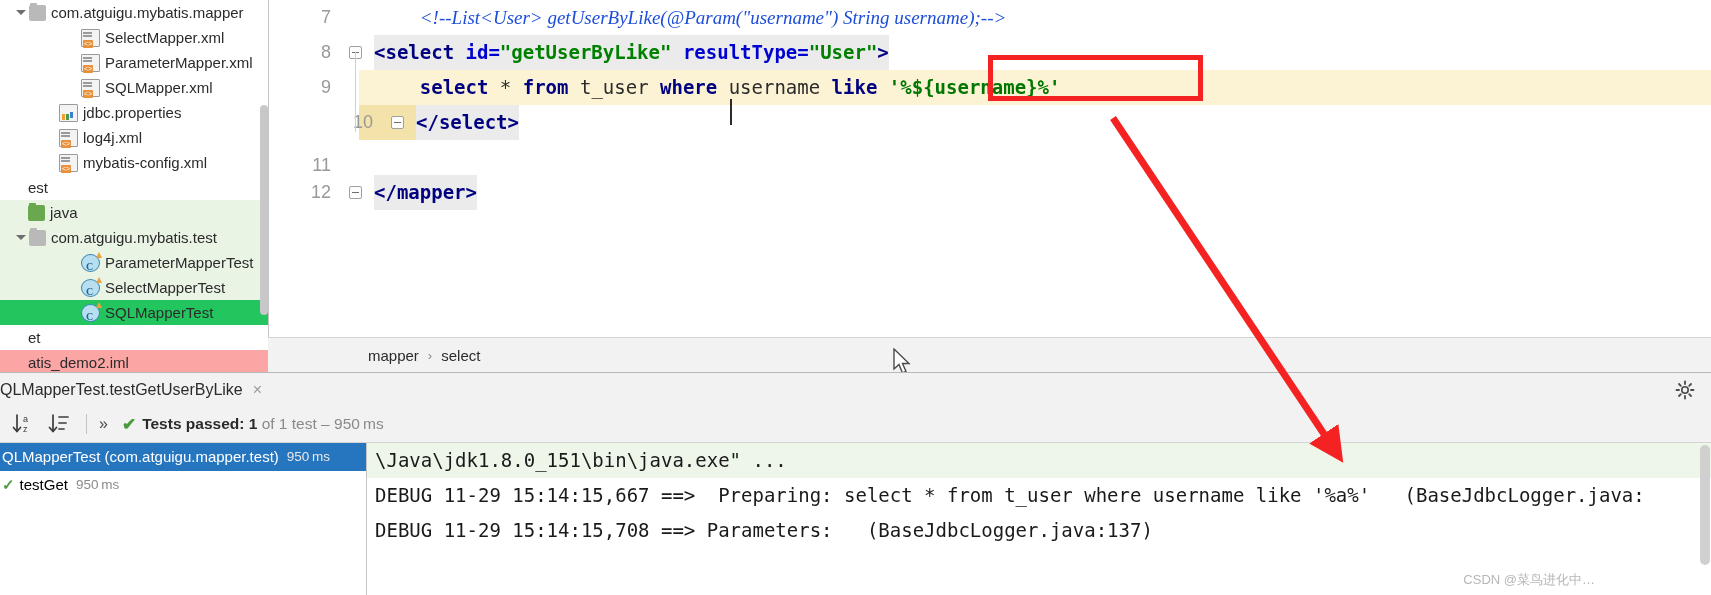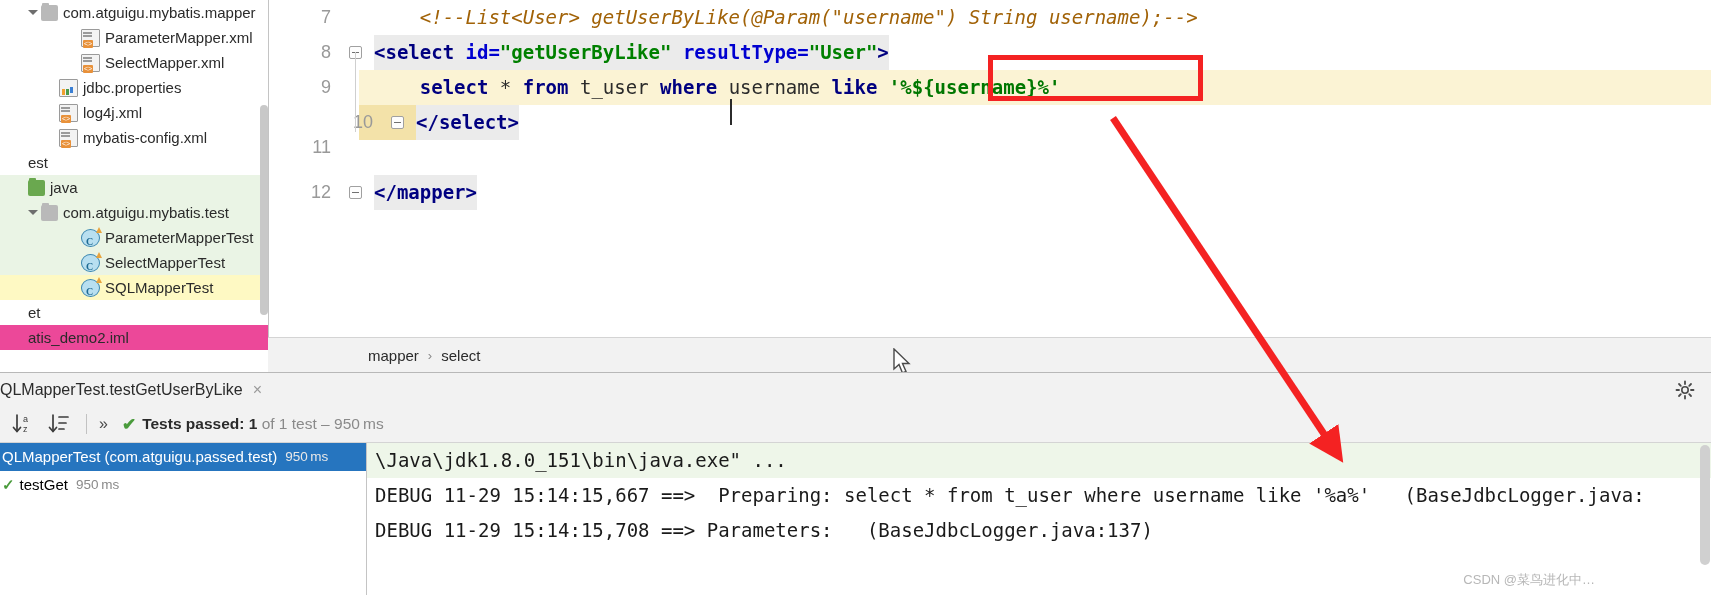--- a/index.html
+++ b/index.html
@@ -40,24 +40,24 @@
     position: relative;
     height: 25px;
     line-height: 25px;
     white-space: nowrap;
     font-size: 15px;
     color: #2b2b2b;
     display: flex;
     align-items: center;
   }
   .tree-row.greenbg { background: #eaf4e5; }
-  .tree-row.selected { background: #fef9c3; }
-  .tree-row.graybg { background: #ec4899; text-align: right; }
+  .tree-row.selected { background: #22c55e; }
+  .tree-row.graybg { background: #fca5a5; text-align: right; }
   .indent-0 { padding-left: 13px; }
-  .indent-1 { padding-left: 26px; }
+  .indent-1 { padding-left: 14px; }
   .indent-2 { padding-left: 44px; }
   .indent-3 { padding-left: 66px; }
 
   .arrow {
     display: inline-block;
     width: 13px;
     height: 13px;
     margin-right: 2px;
     position: relative;
     flex: 0 0 auto;
@@ -242,21 +242,21 @@
     height: 35px;
     background: #fbf3d4;
   }
   .hl-yellow-strip {
     position: absolute;
     left: 90px;
     width: 60px;
     height: 35px;
     background: #f3e2a9;
   }
-  .tok-comment { color: #a16207; font-style: italic; font-weight: normal;}
+  .tok-comment { color: #1d4ed8; font-style: italic; font-weight: normal; font-family: Liberation Serif, serif;}
   .tok-tag     { color: #000080; font-weight: bold; }
   .tok-attr    { color: #0000d0; font-weight: bold; }
   .tok-string  { color: #008000; font-weight: bold; }
   .tok-kw      { color: #000080; font-weight: bold; }
   .tok-plain   { color: #2b2b2b; }
   .tok-sql     { color: #007700; font-weight: bold; }
   .caret {
     position: absolute;
     width: 2px; height: 26px;
     background: #2b2b2b;
@@ -453,26 +453,31 @@
     <div class="tree">
       <div id="tree-rows">
           <div class="tree-row indent-1">
             <span class="arrow"></span>
             <span class="ic folder-gray"></span>
             <span class="tree-label">com.atguigu.mybatis.mapper</span>
           </div>
           <div class="tree-row indent-3">
             <span class="arrow blank"></span>
             <span class="ic xml"></span>
+            <span class="tree-label">SelectMapper.xml</span>
+          </div>
+          <div class="tree-row indent-3">
+            <span class="arrow blank"></span>
+            <span class="ic xml"></span>
             <span class="tree-label">ParameterMapper.xml</span>
           </div>
           <div class="tree-row indent-3">
             <span class="arrow blank"></span>
             <span class="ic xml"></span>
-            <span class="tree-label">SelectMapper.xml</span>
+            <span class="tree-label">SQLMapper.xml</span>
           </div>
           <div class="tree-row indent-2">
             <span class="arrow blank"></span>
             <span class="ic props"></span>
             <span class="tree-label">jdbc.properties</span>
           </div>
           <div class="tree-row indent-2">
             <span class="arrow blank"></span>
             <span class="ic xml"></span>
             <span class="tree-label">log4j.xml</span>
@@ -524,21 +529,21 @@
     </div>
 
     <div class="editor">
       <div id="code-lines">
           <div class="code-line" style="top: 0px;"><span class="lineno">7</span><span class="code-text"><span class="tok-plain">    </span><span class="tok-comment">&lt;!--List&lt;User&gt; getUserByLike(@Param("username") String username);--&gt;</span></span></div>
           <div class="code-line" style="top: 35px;"><span class="lineno">8</span><span class="fold"></span><span class="code-text hl-gray"><span class="tok-tag">&lt;select </span><span class="tok-attr">id=</span><span class="tok-string">"getUserByLike"</span><span class="tok-attr"> resultType=</span><span class="tok-string">"User"</span><span class="tok-tag">&gt;</span></span></div>
           <div class="hl-yellow-row" style="top: 70px;"></div>
           <div class="code-line" style="top: 70px;"><span class="lineno">9</span><span class="code-text"><span class="tok-plain">    </span><span class="tok-kw">select </span><span class="tok-plain">* </span><span class="tok-kw">from </span><span class="tok-plain">t_user </span><span class="tok-kw">where </span><span class="tok-plain">username </span><span class="tok-kw">like </span><span class="tok-sql">'%${username}%'</span></span></div>
           <div class="hl-yellow-strip" style="top: 105px;"></div>
           <div class="code-line" style="top: 105px; margin-left: 42px;"><span class="lineno">10</span><span class="fold"></span><span class="code-text hl-gray"><span class="tok-tag">&lt;/select&gt;</span></span></div>
-          <div class="code-line" style="top: 130px;"><span class="lineno">11</span><span class="code-text"></span></div>
+          <div class="code-line" style="top: 148px;"><span class="lineno">11</span><span class="code-text"></span></div>
           <div class="code-line" style="top: 175px;"><span class="lineno">12</span><span class="fold"></span><span class="code-text hl-gray"><span class="tok-tag">&lt;/mapper&gt;</span></span></div>
         </div>
 
       <div class="fold-track" style="top:52px;height:80px;"></div>
 
       <div class="caret" style="left:461px; top:99px;"></div>
 
       <div class="redbox" style="left:719px; top:55px; width:215px; height:46px;"></div>
     </div>
 
@@ -611,21 +616,21 @@
       <span class="check">✔</span>
       <span class="tb-status">
         <b>Tests passed:</b>
         <b>1</b>
         <span class="muted">of 1 test – 950 ms</span>
       </span>
     </div>
 
     <div class="test-tree">
       <div class="test-row sel">
-        <span>QLMapperTest (com.atguigu.passed.test)</span>
+        <span>QLMapperTest (com.atguigu.mapper.test)</span>
         <span class="ms">950 ms</span>
       </div>
       <div class="test-row plain">
         <span class="tick">✓</span>
         <span>testGet</span>
         <span class="ms">950 ms</span>
       </div>
     </div>
 
     <div class="console">

